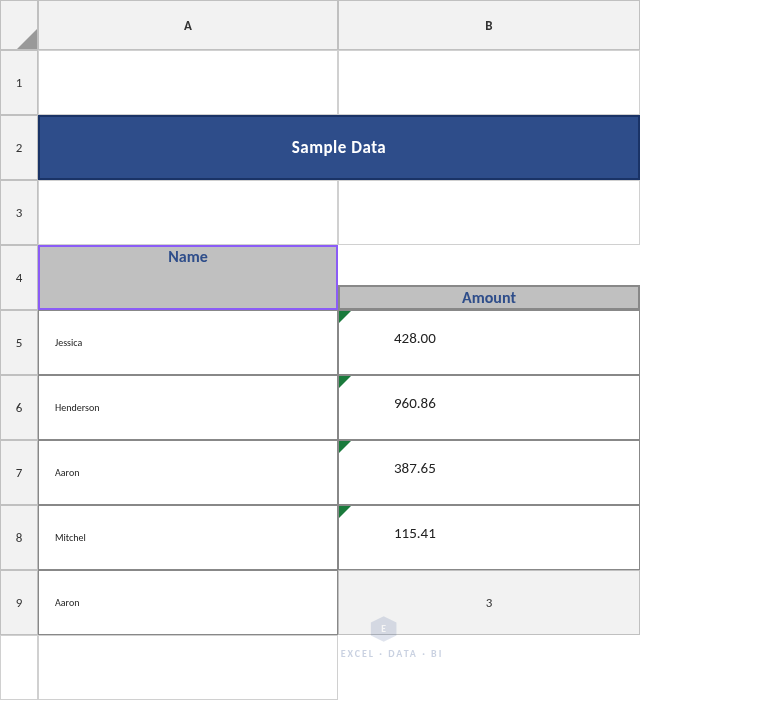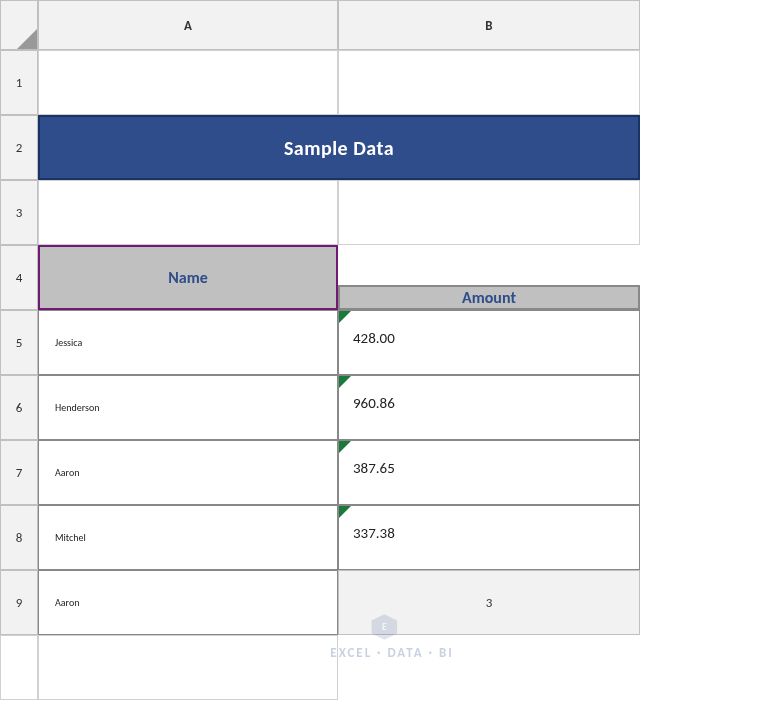--- a/index.html
+++ b/index.html
@@ -89,30 +89,29 @@
       background: #2e4d8a;
       border: 2px solid #1a3366;
       display: flex;
       align-items: center;
       justify-content: center;
     }
 
     .title-text {
       color: #ffffff;
       font-weight: bold;
-      font-size: 20px;
+      font-size: 17px;
       letter-spacing: 0.5px;
     }
 
     
     .table-header-name {
       background: #c0c0c0;
-      border: 2px solid #701a75;
-      display: flex;
-      align-items: center;
+      border: 2px solid #8b5cf6;
+      display: flex;
       justify-content: center;
       font-weight: bold;
       color: #2e4d8a;
       font-size: 16px;
     }
 
     .table-header-amount {
       background: #c0c0c0;
       border: 2px solid #888;
       display: flex;
@@ -154,20 +153,21 @@
       width: 0;
       height: 0;
       border-style: solid;
       border-width: 12px 12px 0 0;
       border-color: #1a7a3c transparent transparent transparent;
     }
 
     .amount-value {
       padding-top: 18px;
       padding-left: 6px;
+      margin-left: 41px;
     }
 
     
     .watermark {
       position: absolute;
       bottom: 40px;
       left: 50%;
       transform: translateX(-50%);
       opacity: 0.25;
       display: flex;
@@ -176,21 +176,21 @@
       pointer-events: none;
     }
 
     .watermark-icon {
       width: 32px;
       height: 32px;
       color: #2e4d8a;
     }
 
     .watermark-text {
-      font-size: 13px;
+      font-size: 10px;
       color: #2e4d8a;
       letter-spacing: 2px;
       font-weight: bold;
       margin-top: 2px;
       padding-left: 16px;
     }
 
     .grid-wrapper {
       position: relative;
     }
@@ -249,21 +249,21 @@
       </div>
       <div class="data-amount-cell" data-name="data-amount-row7">
         <span class="amount-value" data-name="amount-aaron">387.65</span>
       </div>
 
       <div class="row-header" data-name="row-header-8">8</div>
       <div class="data-name-cell" data-name="data-name-row8">
         <span data-name="name-mitchel">Mitchel</span>
       </div>
       <div class="data-amount-cell" data-name="data-amount-row8">
-        <span class="amount-value" data-name="amount-mitchel">337.38</span>
+        <span class="amount-value" data-name="amount-mitchel">115.41</span>
       </div>
 
       <div class="row-header" data-name="row-header-9">9</div>
       <div class="data-name-cell" data-name="data-name-row9">
         <span data-name="name-john">Aaron</span>
       </div>
 
       <div class="row-header" data-name="row-header-10">3</div>
       <div class="cell" data-name="cell-b10"></div>
       <div class="cell" data-name="cell-c10"></div>

